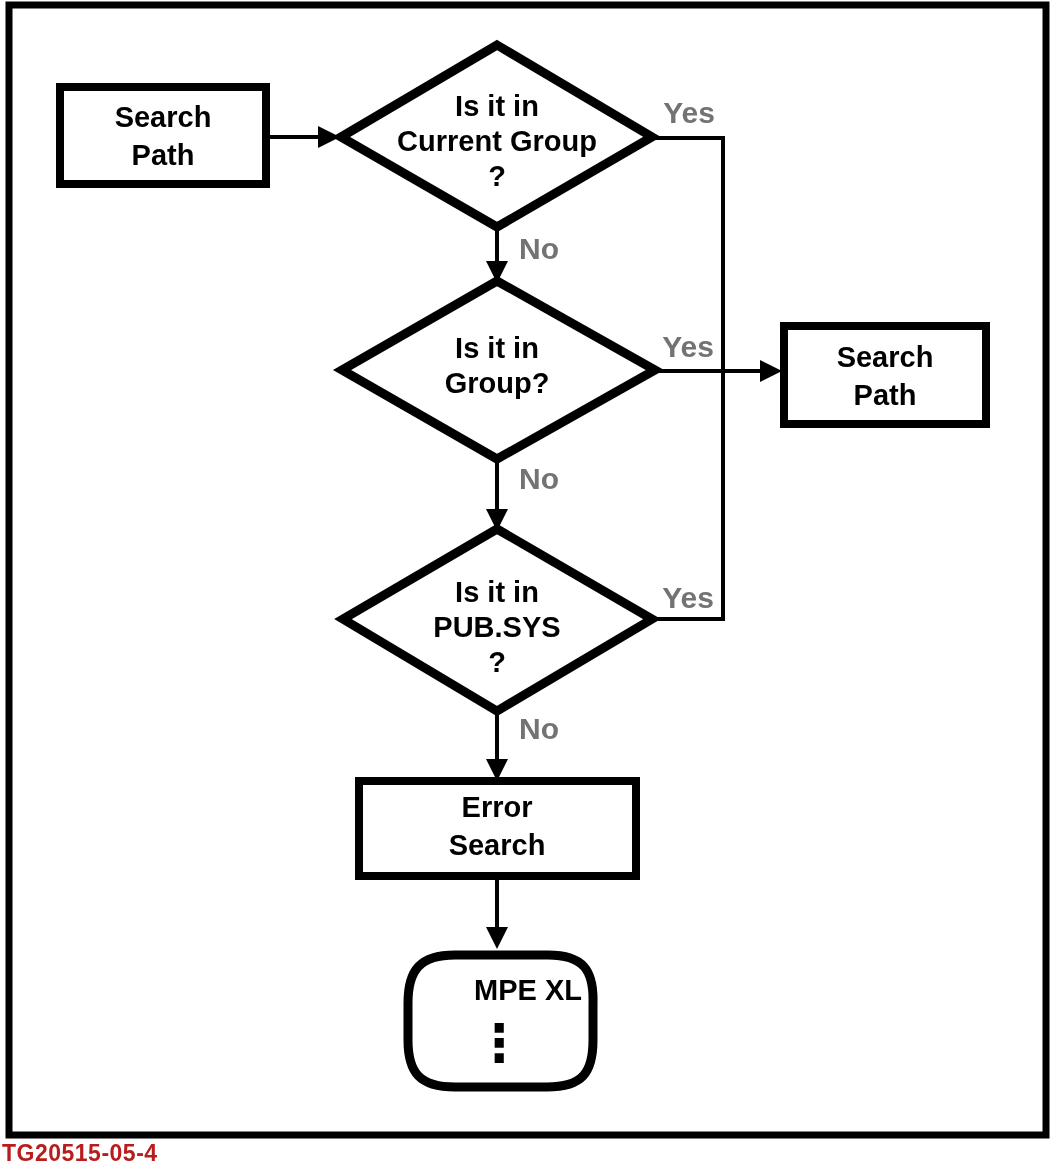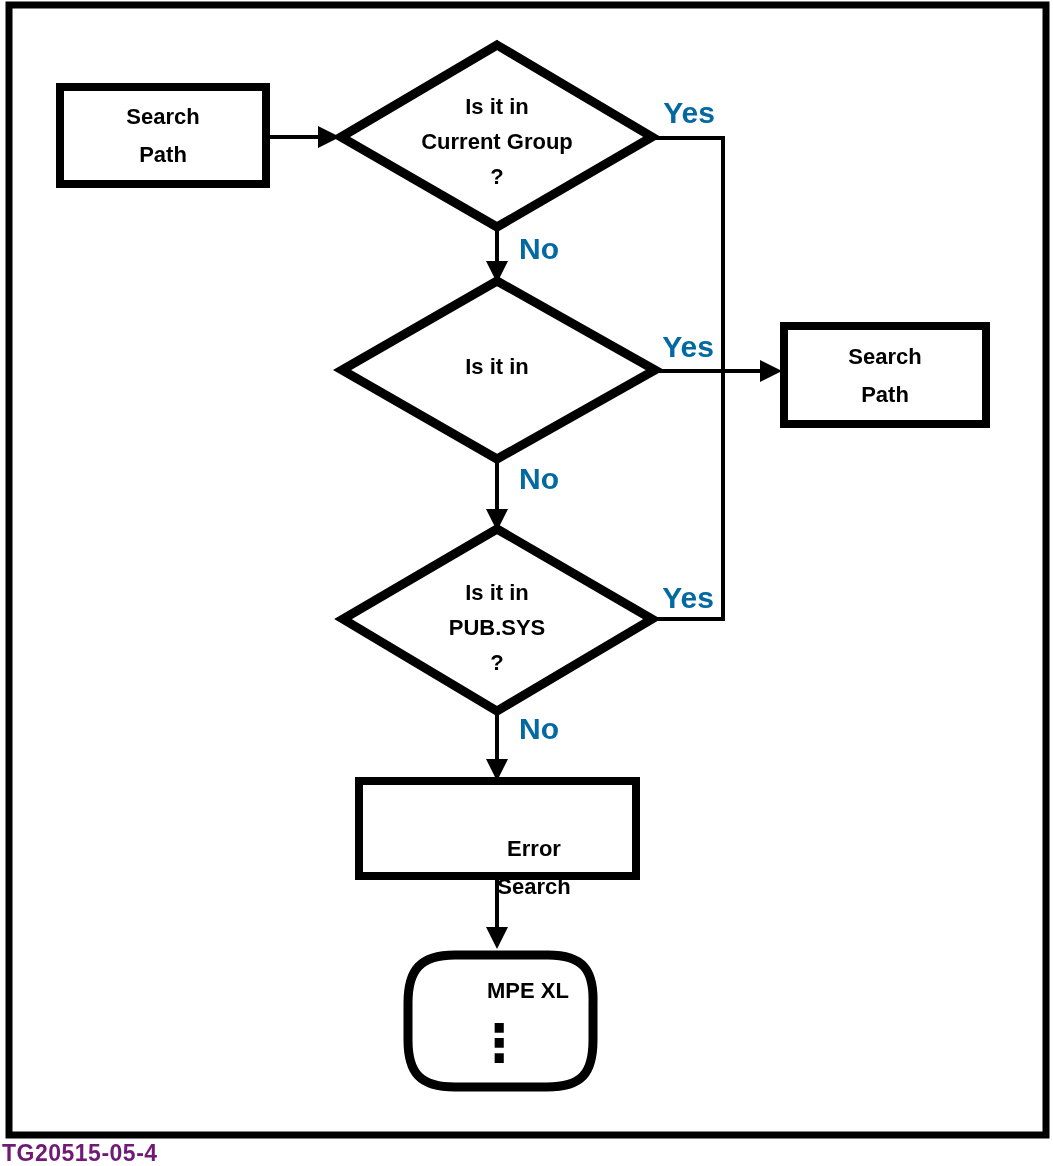--- a/index.html
+++ b/index.html
@@ -31,53 +31,53 @@
   }
   .art .arrowhead {
     fill: #000000;
     stroke: none;
   }
   .lbl {
     position: absolute;
     transform: translate(-50%, -50%);
     text-align: center;
     font-weight: 700;
-    font-size: 22px;
+    font-size: 29px;
     line-height: 35px;
     white-space: nowrap;
     color: #000000;
   }
   .lbl.boxlines {
     line-height: 38px;
   }
   .edge-lbl {
     position: absolute;
     transform: translate(-50%, -50%);
     font-weight: 700;
     font-size: 30px;
     white-space: nowrap;
-    color: #0369a1;
+    color: #737373;
   }
   .ellipsis {
     position: absolute;
     transform: translate(-50%, -50%);
     font-family: "DejaVu Sans", sans-serif;
     font-weight: 700;
     font-size: 52px;
     line-height: 52px;
     color: #000000;
   }
   .caption {
     position: absolute;
     left: 2px;
     top: 1140px;
     font-weight: 700;
     font-size: 23px;
     letter-spacing: 0.5px;
-    color: #701a75;
+    color: #b91c1c;
   }
 </style>
 </head>
 <body>
 
 <div class="page">
 
   <svg class="art" width="1053" height="1166" viewBox="0 0 1053 1166">
 
     <rect class="stroke" x="9" y="5" width="1037" height="1130" stroke-width="7"></rect>
@@ -124,34 +124,35 @@
   </div>
 
   <div class="lbl" style="left:497px; top:141px;">
     <div>Is it in</div>
     <div>Current Group</div>
     <div>?</div>
   </div>
 
   <div class="lbl" style="left:497px; top:366px;">
     <div>Is it in</div>
+    <div>Group?</div>
   </div>
 
   <div class="lbl" style="left:497px; top:627px;">
     <div>Is it in</div>
     <div>PUB.SYS</div>
     <div>?</div>
   </div>
 
   <div class="lbl boxlines" style="left:885px; top:376px;">
     <div>Search</div>
     <div>Path</div>
   </div>
 
-  <div class="lbl boxlines" style="left:497px; top:868px;margin-left:37px;">
+  <div class="lbl boxlines" style="left:497px; top:826px;">
     <div>Error</div>
     <div>Search</div>
   </div>
 
   <div class="lbl" style="left:528px; top:990px;">MPE XL</div>
 
   <div class="ellipsis" style="left:499px; top:1043px;">⋮</div>
 
   <div class="edge-lbl" style="left:689px; top:113px;">Yes</div>
   <div class="edge-lbl" style="left:539px; top:249px;">No</div>

